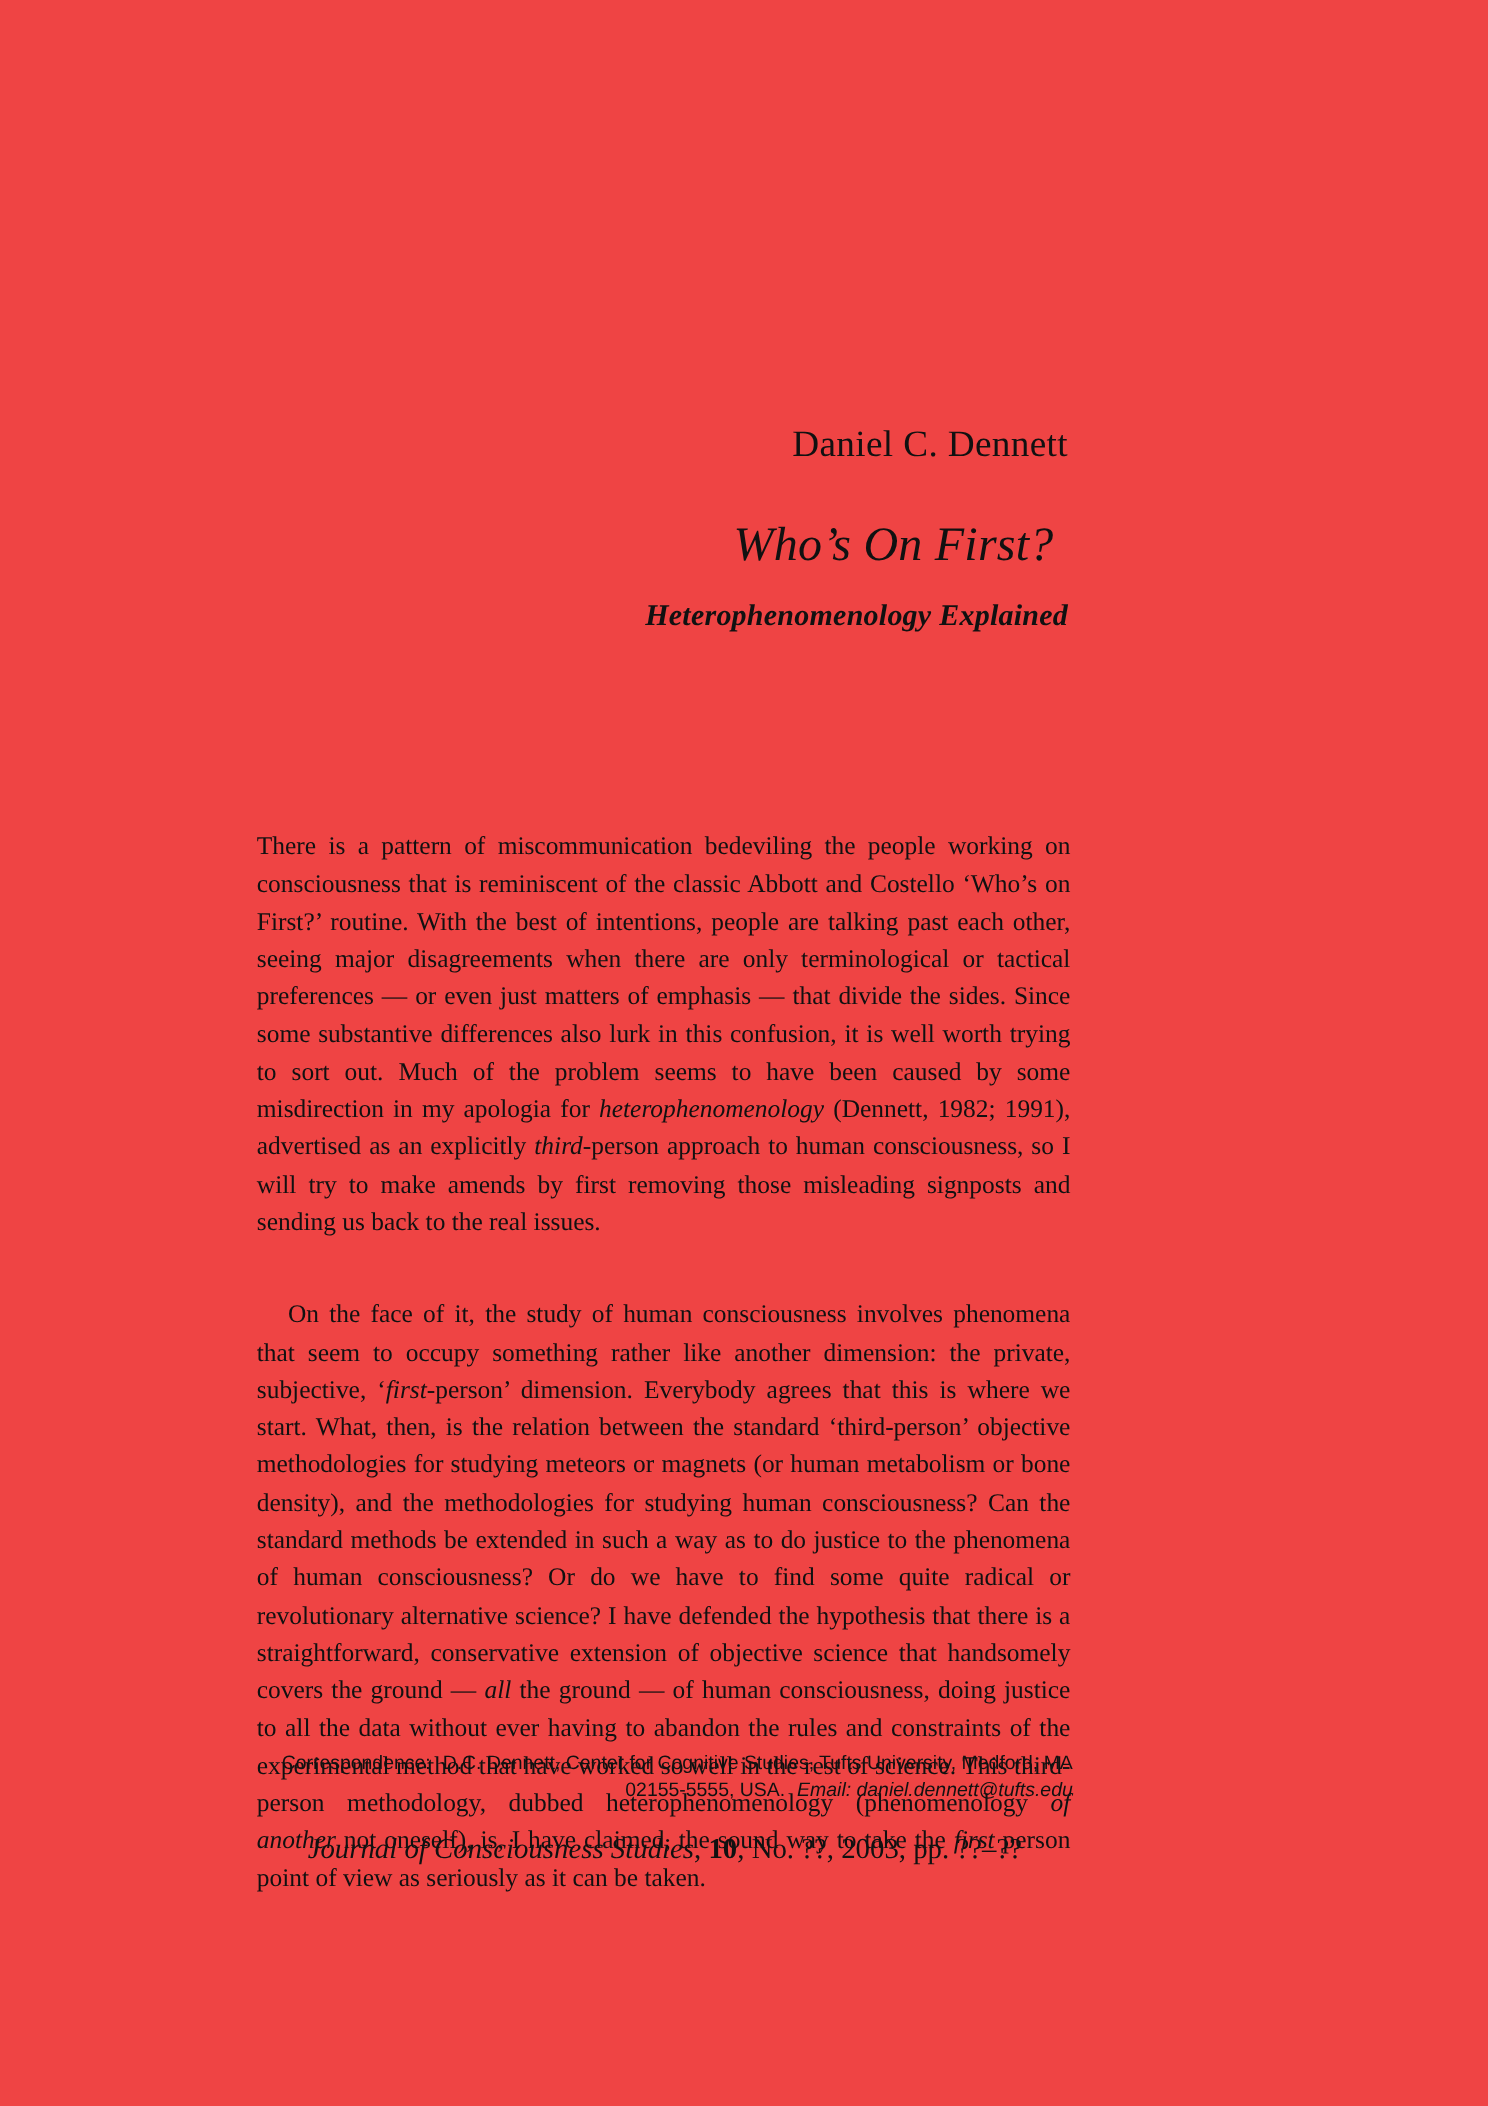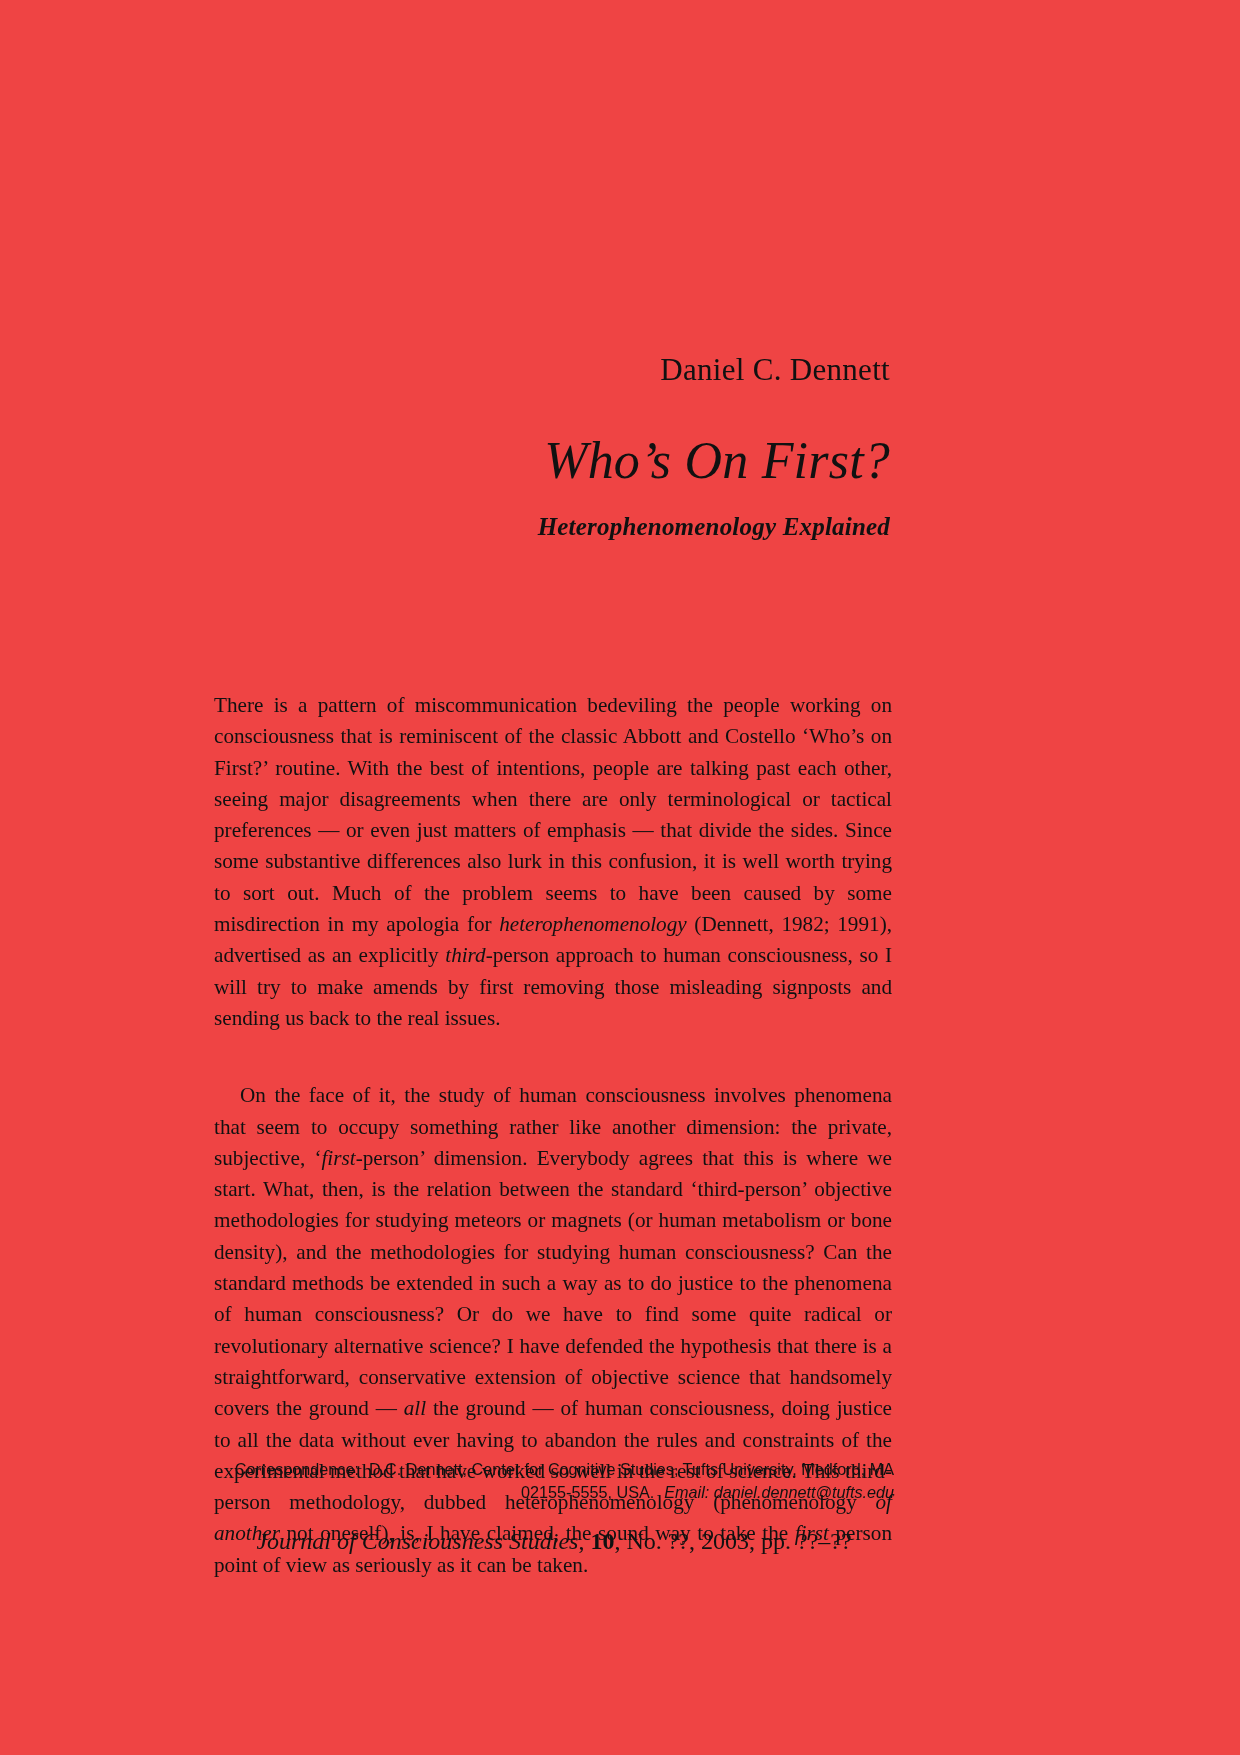--- a/index.html
+++ b/index.html
@@ -36,25 +36,25 @@
   }
   .author-name {
     font-size: 31px;
     line-height: 1.18;
     font-weight: normal;
     letter-spacing: 0.3px;
     margin: 0;
     color: #111111;
   }
   .paper-title {
-    font-size: 52px;
+    font-size: 40px;
     font-style: italic;
     font-weight: normal;
     line-height: 1.15;
-    margin: 42px 0 0 0;
+    margin: 42px 12px 0 0;
     letter-spacing: 0.2px;
     color: #111111;
   }
   .paper-subtitle {
     font-size: 25px;
     font-style: italic;
     font-weight: bold;
     line-height: 1.2;
     margin: 22px 0 12px 0;
     letter-spacing: 0.2px;

